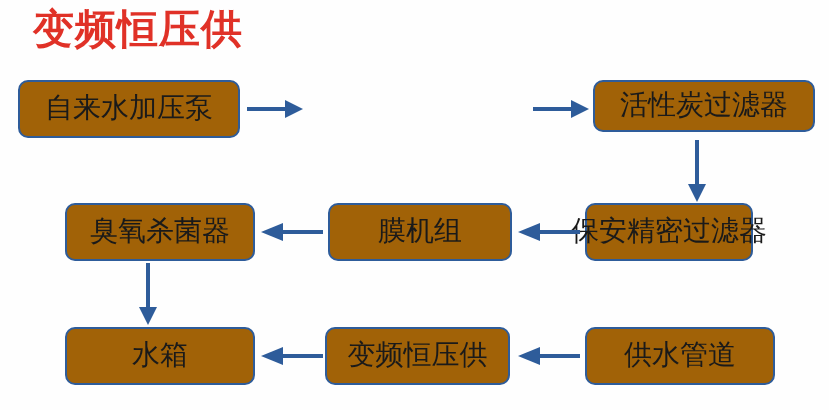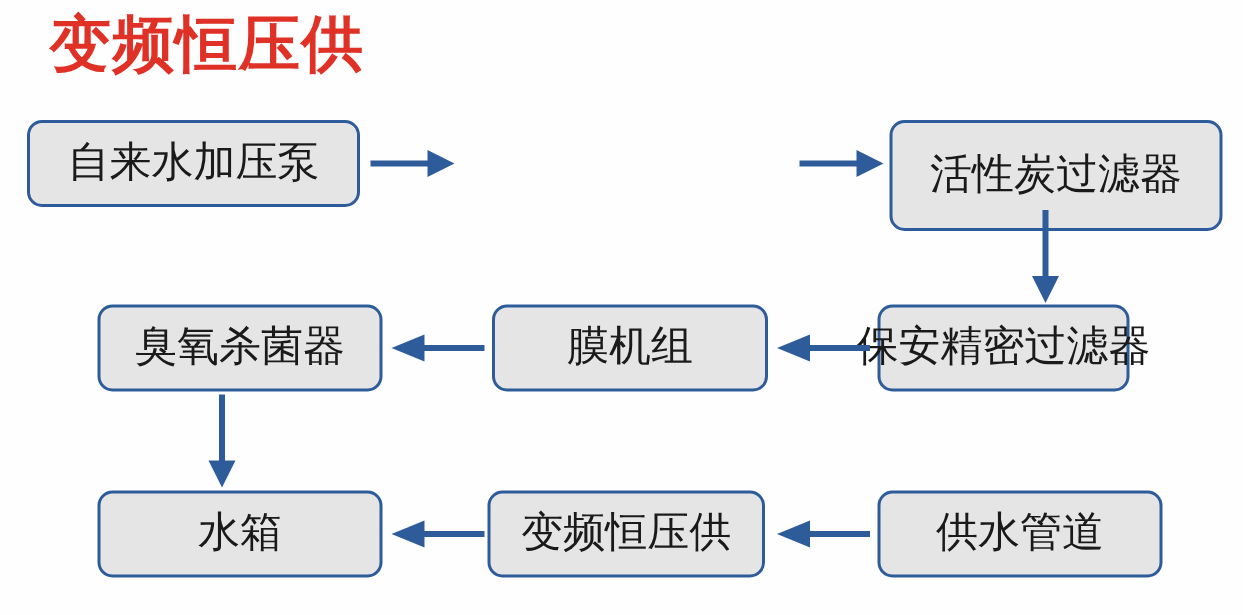--- a/index.html
+++ b/index.html
@@ -30,21 +30,21 @@
     font-weight: bold;
     color: #e03127;
     letter-spacing: 1px;
     line-height: 1.15;
     white-space: nowrap;
     font-family: "DejaVu Sans", "Liberation Sans", sans-serif;
   }
   .node {
     position: absolute;
     box-sizing: border-box;
-    background: #e5e5e5;
+    background: #a16207;
     border: 2.5px solid #2e5c9a;
     border-radius: 10px;
     display: flex;
     align-items: center;
     justify-content: center;
     color: #1a1a1a;
     font-size: 28px;
     line-height: 1;
     white-space: nowrap;
     font-family: "DejaVu Sans", "Liberation Sans", sans-serif;
@@ -66,21 +66,21 @@
 
 <div id="canvas">
 
   <div class="title">变频恒压供</div>
 
   <div class="node" style="left:18px; top:80px; width:222px; height:58px;">
     <span class="label">自来水加压泵</span>
   </div>
 
 
-  <div class="node" style="left:593px; top:80px; width:222px; height:74px;">
+  <div class="node" style="left:593px; top:80px; width:222px; height:52px;">
     <span class="label">活性炭过滤器</span>
   </div>
 
   <div class="node" style="left:585px; top:203px; width:168px; height:58px;">
     <span class="label">保安精密过滤器</span>
   </div>
 
   <div class="node" style="left:328px; top:203px; width:184px; height:58px;justify-content:center;">
     <span class="label">膜机组</span>
   </div>

